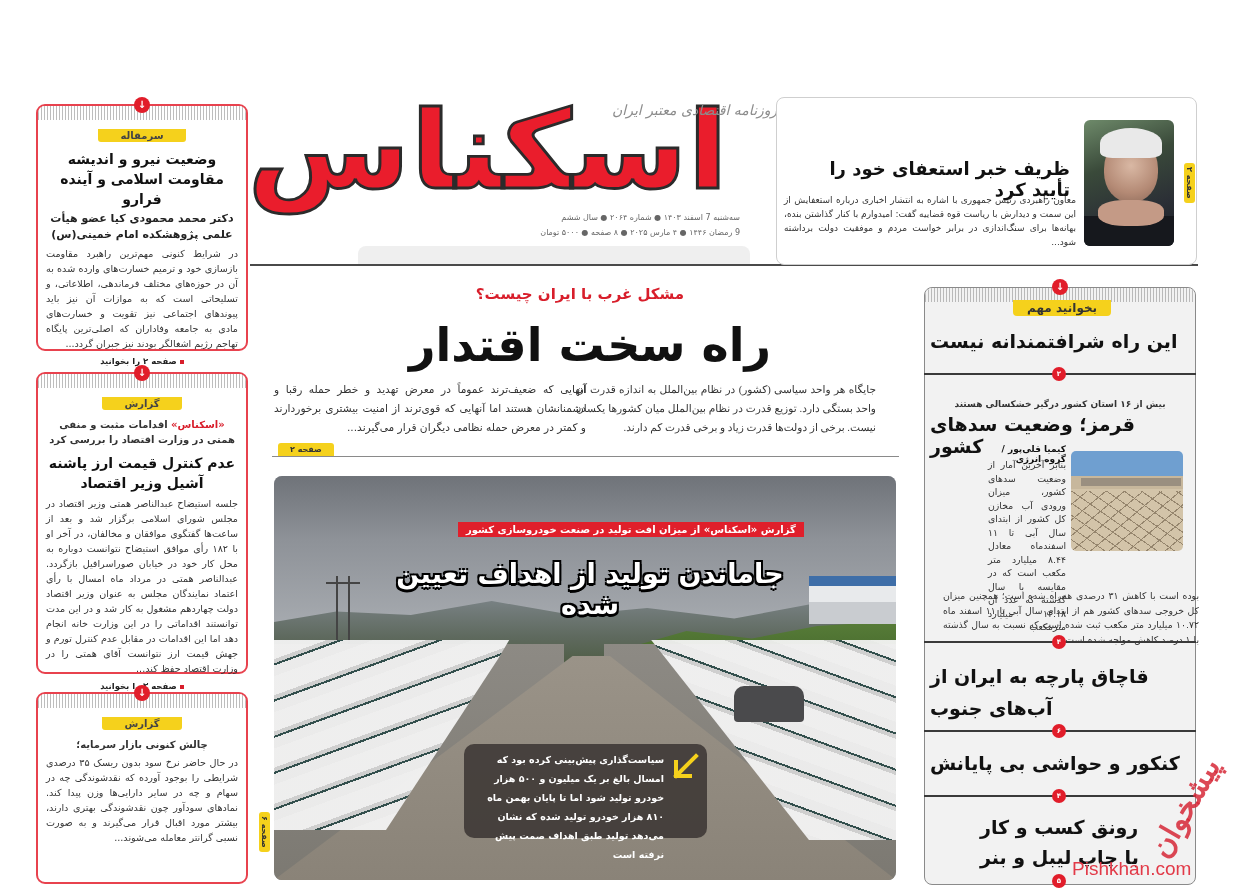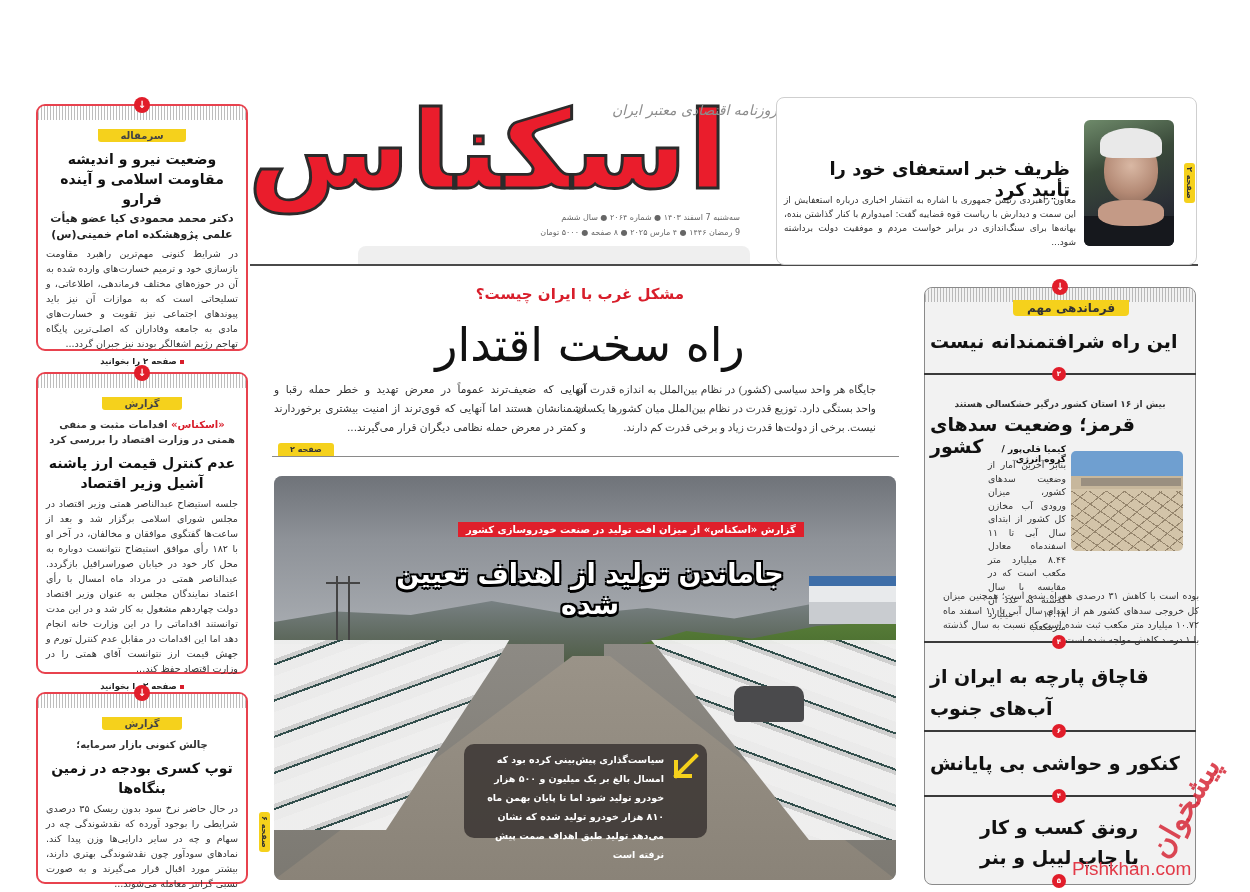--- a/index.html
+++ b/index.html
@@ -64,21 +64,21 @@
   .zphoto .suit { position: absolute; left: 0; top: 96px; width: 90px; height: 40px; background: #16181d; }
   .side-tab {
     position: absolute; background: #f5d11c; border-radius: 3px; color: #333; font-size: 8px; font-weight: bold;
     writing-mode: vertical-rl; text-align: center; padding: 4px 1px;
   }
   .ztitle { position: absolute; left: 790px; top: 158px; width: 280px; text-align: right; font-size: 18px; font-weight: 900; color: #111; }
   .zbody { position: absolute; left: 784px; top: 193px; width: 292px; text-align: justify; font-size: 9px; line-height: 14px; color: #333; }
 
   
   .lead-kicker { position: absolute; left: 380px; top: 285px; width: 400px; text-align: center; font-size: 15px; font-weight: bold; color: #d81e2b; }
-  .lead-title { position: absolute; left: 300px; top: 318px; width: 580px; text-align: center; font-size: 46px; font-weight: 400; color: #111; letter-spacing: -1px; }
+  .lead-title { position: absolute; left: 300px; top: 318px; width: 580px; text-align: center; font-size: 46px; font-weight: 700; color: #111; letter-spacing: -1px; }
   .lead-col { position: absolute; top: 380px; text-align: justify; font-size: 10.6px; line-height: 19px; color: #333; }
   .lead-page-tag { position: absolute; left: 278px; top: 443px; background: #f5d11c; color: #333; font-size: 8px; font-weight: bold; padding: 2px 12px; border-radius: 3px 3px 0 0; }
   .hr-lead { position: absolute; left: 272px; top: 456px; width: 627px; height: 1px; background: #8a8a8a; }
 
   
   .photo-frame { position: absolute; left: 274px; top: 476px; width: 622px; height: 404px; border-radius: 8px; overflow: hidden; background: #bfc3c8; }
   .sky { position: absolute; left: 0; top: 0; width: 100%; height: 160px; background: linear-gradient(180deg, #6f7379 0%, #8e9298 40%, #a9adb2 100%); }
   .hills { position: absolute; left: 0; top: 118px; width: 100%; height: 70px; background: linear-gradient(180deg, #7d858a 0%, #5f6a5f 60%, #4f5d45 100%); clip-path: polygon(0 40%, 10% 25%, 22% 30%, 35% 10%, 48% 30%, 60% 20%, 74% 35%, 86% 15%, 100% 25%, 100% 100%, 0 100%); }
   .greenery { position: absolute; left: 360px; top: 140px; width: 262px; height: 50px; background: linear-gradient(180deg, #5a7f3a, #44672b); clip-path: polygon(0 60%, 20% 30%, 45% 45%, 70% 20%, 100% 10%, 100% 100%, 0 100%); }
   .building { position: absolute; left: 535px; top: 100px; width: 87px; height: 48px; background: linear-gradient(180deg, #3e6ea8 0 20%, #e8eaec 20% 55%, #c9ccd0 55% 100%); }
@@ -145,21 +145,20 @@
   <h3>عدم کنترل قیمت ارز پاشنه آشیل وزیر اقتصاد</h3>
   <div class="body">جلسه استیضاح عبدالناصر همتی وزیر اقتصاد در مجلس شورای اسلامی برگزار شد و بعد از ساعت‌ها گفتگوی موافقان و مخالفان، در آخر او با ۱۸۲ رأی موافق استیضاح نتوانست دوباره به محل کار خود در خیابان صوراسرافیل بازگردد. عبدالناصر همتی در مرداد ماه امسال با رأی اعتماد نمایندگان مجلس به عنوان وزیر اقتصاد دولت چهاردهم مشغول به کار شد و در این مدت توانستند اقداماتی را در این وزارت خانه انجام دهد اما این اقدامات در مقابل عدم کنترل تورم و جهش قیمت ارز نتوانست آقای همتی را در وزارت اقتصاد حفظ کند...</div>
   <div class="more"><span class="dot"></span><span>صفحه ۳ را بخوانید</span></div>
 </div>
 
 <div class="lbox" style="top:692px; height:192px;">
   <div class="stripes"></div>
   <div class="down-badge">↓</div>
   <span class="tag-yellow">گزارش</span>
   <div class="kicker">چالش کنونی بازار سرمایه؛</div>
-  <h3>توپ کسری بودجه در زمین بنگاه‌ها</h3>
   <div class="body">در حال حاضر نرخ سود بدون ریسک ۳۵ درصدی شرایطی را بوجود آورده که نقدشوندگی چه در سهام و چه در سایر دارایی‌ها وزن پیدا کند. نمادهای سودآور چون نقدشوندگی بهتری دارند، بیشتر مورد اقبال قرار می‌گیرند و به صورت نسبی گرانتر معامله می‌شوند...</div>
   
 </div>
 
 <div class="logo-wrap">
   <div class="logo-text">اسکناس</div>
 </div>
 <div class="tagline">روزنامه اقتصادی معتبر ایران</div>
 <div class="dateline" style="top:213px;">سه‌شنبه 7 اسفند ۱۴۰۳ ● شماره ۲۰۶۴ ● سال ششم</div>
 <div class="dateline" style="top:228px;">9 رمضان ۱۴۴۶ ● ۴ مارس ۲۰۲۵ ● ۸ صفحه ● ۵۰۰۰ تومان</div>
@@ -203,21 +202,21 @@
 <svg class="callout-arrow" viewBox="0 0 30 30">
   <path d="M26 4 L6 24 M6 10 L6 24 L20 24" stroke="#f5d11c" stroke-width="4" fill="none" stroke-linecap="square"></path>
 </svg>
 <div class="callout-text">سیاست‌گذاری پیش‌بینی کرده بود که امسال بالغ بر یک میلیون و ۵۰۰ هزار خودرو تولید شود اما تا پایان بهمن ماه ۸۱۰ هزار خودرو تولید شده که نشان می‌دهد تولید طبق اهداف صمت پیش نرفته است</div>
 <div class="side-tab page6-tab">صفحه ۶</div>
 
 <div class="rbox">
   <div class="stripes"></div>
 </div>
 <div class="down-badge" style="left:1052px; top:279px;">↓</div>
-<div class="rtag">فرماندهی مهم</div>
+<div class="rtag">بخوانید مهم</div>
 
 <div class="rtitle" style="top:330px; font-size:19px;">این راه شرافتمندانه نیست</div>
 <div class="rdiv" style="top:373px;"></div>
 <div class="rbadge" style="top:367px;">۲</div>
 
 <div class="rkicker">بیش از ۱۶ استان کشور درگیر خشکسالی هستند</div>
 <div class="rtitle" style="top:413px; font-size:19px;">قرمز؛ وضعیت سدهای کشور</div>
 <div class="dam-photo">
     <div class="damwall"></div>
     <div class="cracks"></div>

